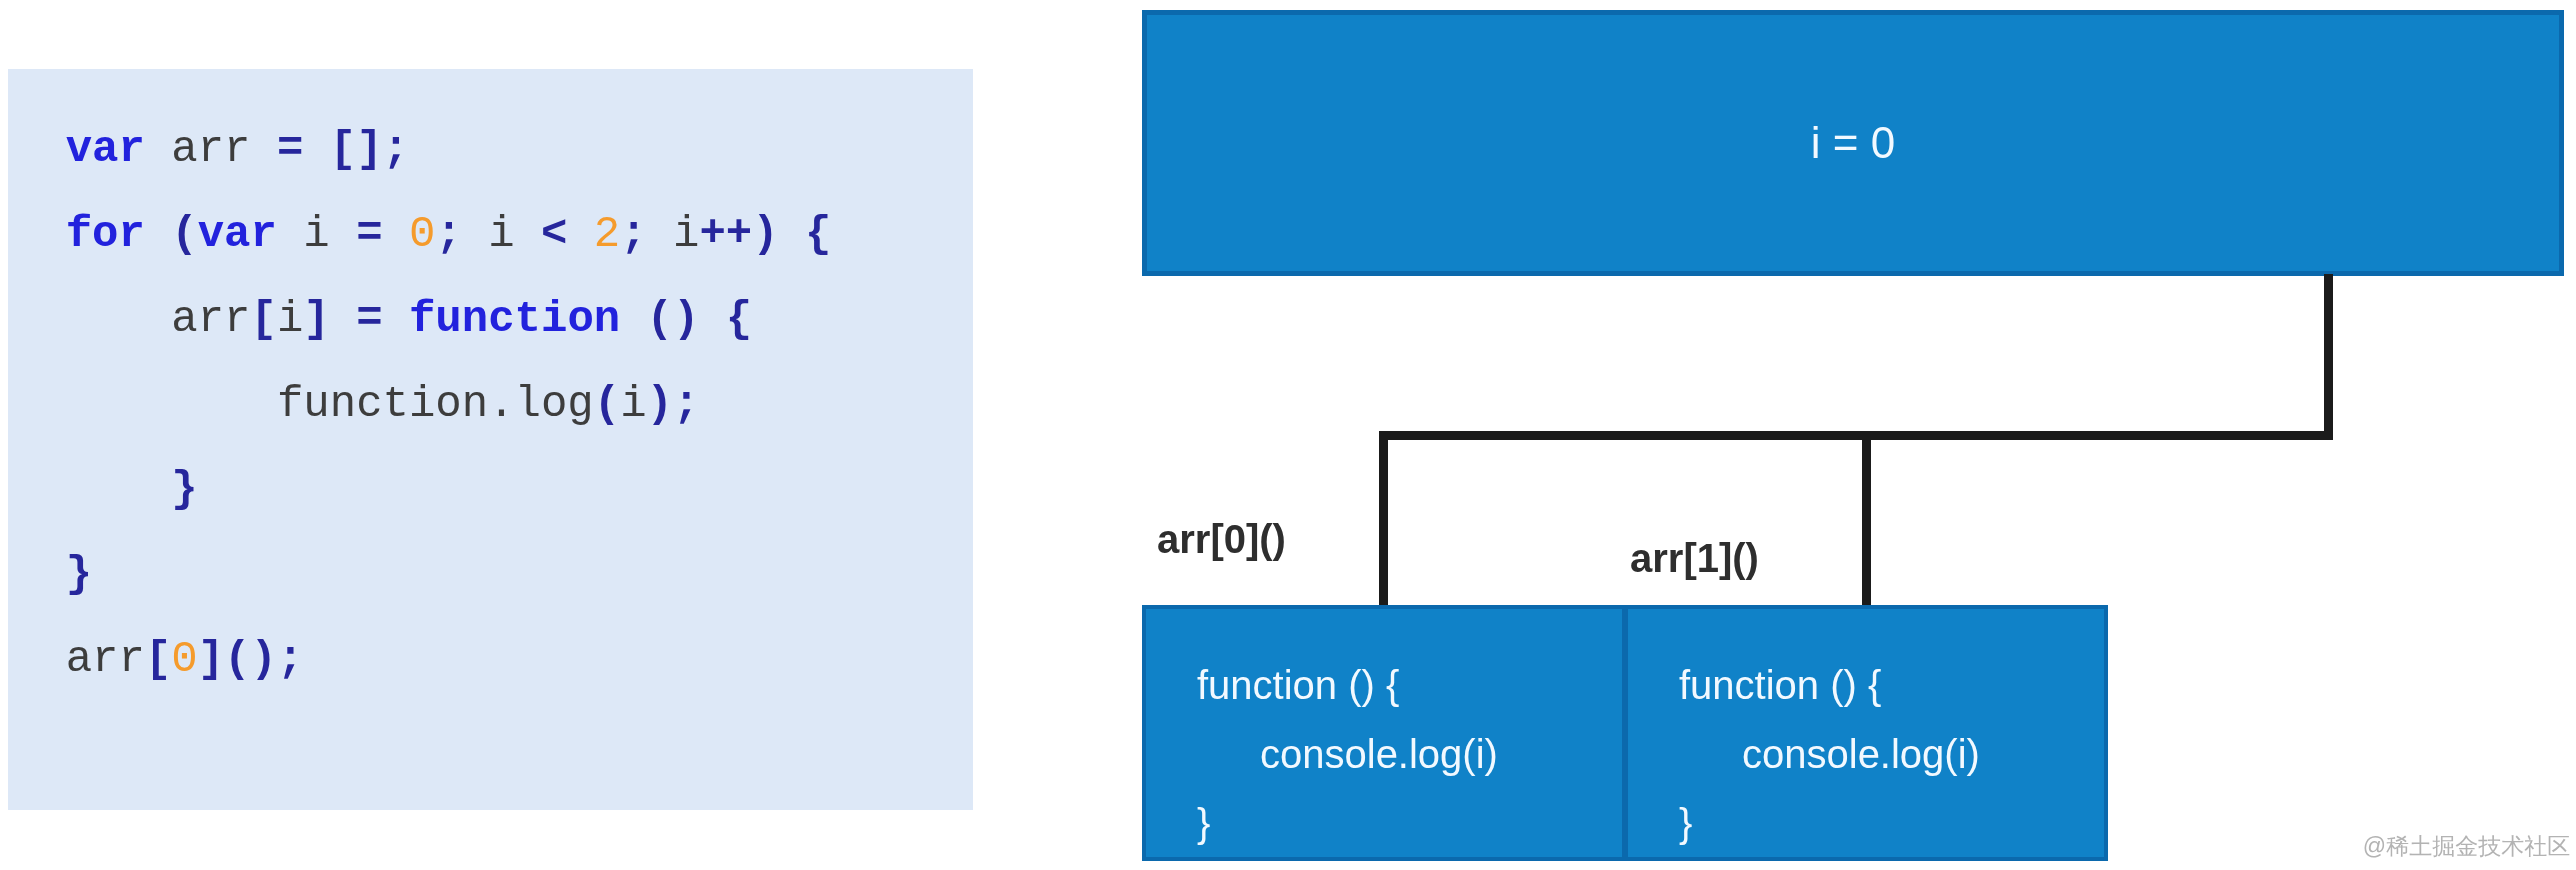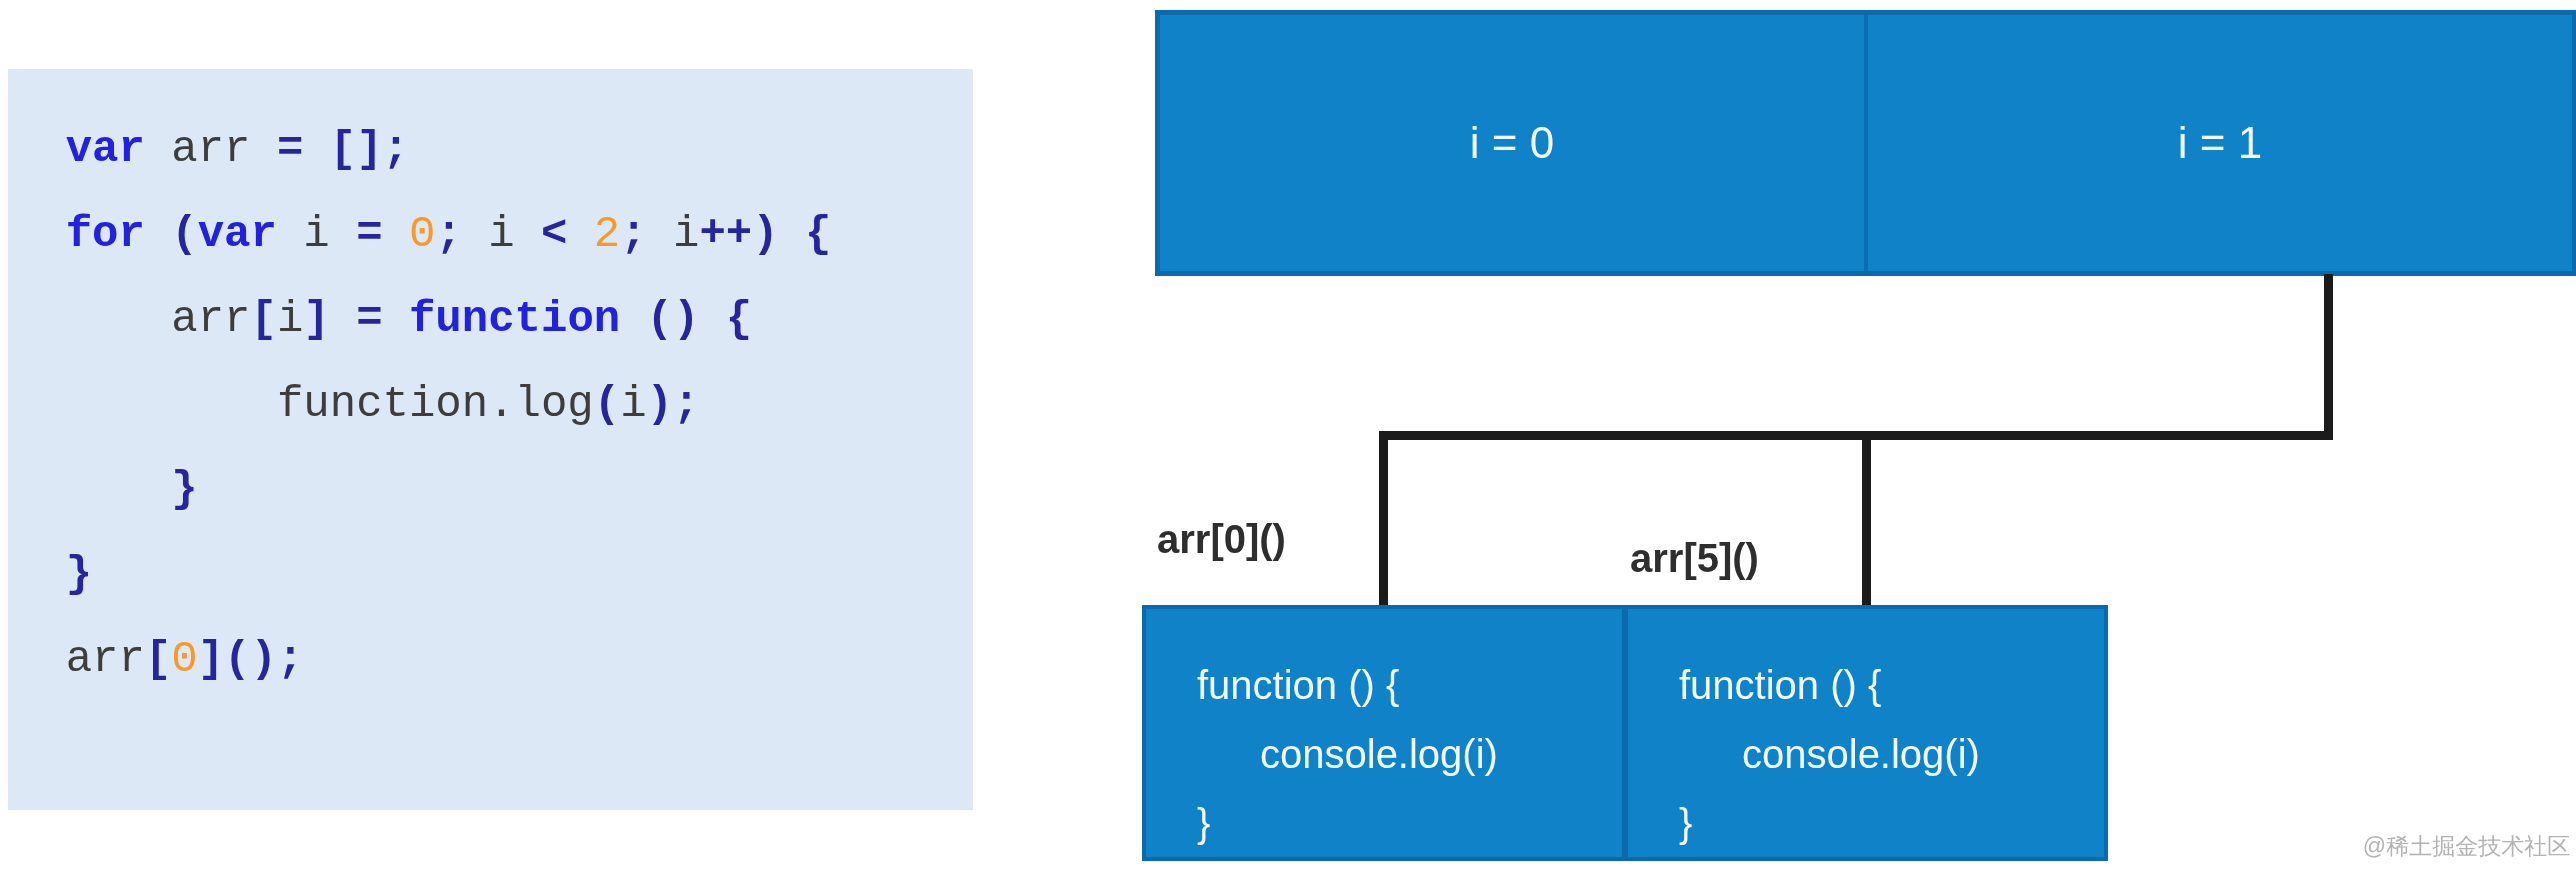--- a/index.html
+++ b/index.html
@@ -45,21 +45,21 @@
   .tok-punc{color:var(--punc);font-weight:bold;}
   .tok-num{color:var(--num);}
 
   
   .top-row{
     position:absolute;left:1142px;top:9.6px;
     width:1422px;height:266px;
     box-sizing:border-box;
     background:var(--cell-divider);
     border:5.8px solid var(--box-border);
-    display:flex;gap:3.8px;margin-left:13px;
+    display:flex;gap:3.8px;
   }
   .iter-cell{
     flex:1;
     background:var(--box-fill);
     color:var(--box-text);
     display:flex;align-items:center;justify-content:center;
     font-size:44px;
   }
 
   
@@ -110,30 +110,29 @@
       <div class="code-line"><span class="tok-kw">for</span><span class="tok-id"> </span><span class="tok-punc">(</span><span class="tok-kw">var</span><span class="tok-id"> i </span><span class="tok-punc">=</span><span class="tok-id"> </span><span class="tok-num">0</span><span class="tok-punc">;</span><span class="tok-id"> i </span><span class="tok-punc">&lt;</span><span class="tok-id"> </span><span class="tok-num">2</span><span class="tok-punc">;</span><span class="tok-id"> i</span><span class="tok-punc">++) {</span></div>
       <div class="code-line"><span class="tok-id">    arr</span><span class="tok-punc">[</span><span class="tok-id">i</span><span class="tok-punc">] = </span><span class="tok-kw">function</span><span class="tok-id"> </span><span class="tok-punc">() {</span></div>
       <div class="code-line"><span class="tok-id">        function.log</span><span class="tok-punc">(</span><span class="tok-id">i</span><span class="tok-punc">);</span></div>
       <div class="code-line"><span class="tok-punc">    }</span></div>
       <div class="code-line"><span class="tok-punc">}</span></div>
       <div class="code-line"><span class="tok-id">arr</span><span class="tok-punc">[</span><span class="tok-num">0</span><span class="tok-punc">]();</span></div>
     </div>
 
   <div class="top-row">
       <div class="iter-cell">i = 0</div>
-      <div class="iter-cell">i = 1</div>
     </div>
 
   <div class="conn conn-down-from-i2"></div>
   <div class="conn conn-horizontal"></div>
   <div class="conn conn-stub-left"></div>
   <div class="conn conn-stub-mid"></div>
 
   <div class="call-label call-label-0">arr[0]()</div>
-  <div class="call-label call-label-1">arr[5]()</div>
+  <div class="call-label call-label-1">arr[1]()</div>
 
   <div class="fn-box fn-box-0">
     <div class="fn-line">function () {</div>
     <div class="fn-line indent">console.log(i)</div>
     <div class="fn-line">}</div>
   </div>
   <div class="fn-box fn-box-1">
     <div class="fn-line">function () {</div>
     <div class="fn-line indent">console.log(i)</div>
     <div class="fn-line">}</div>

